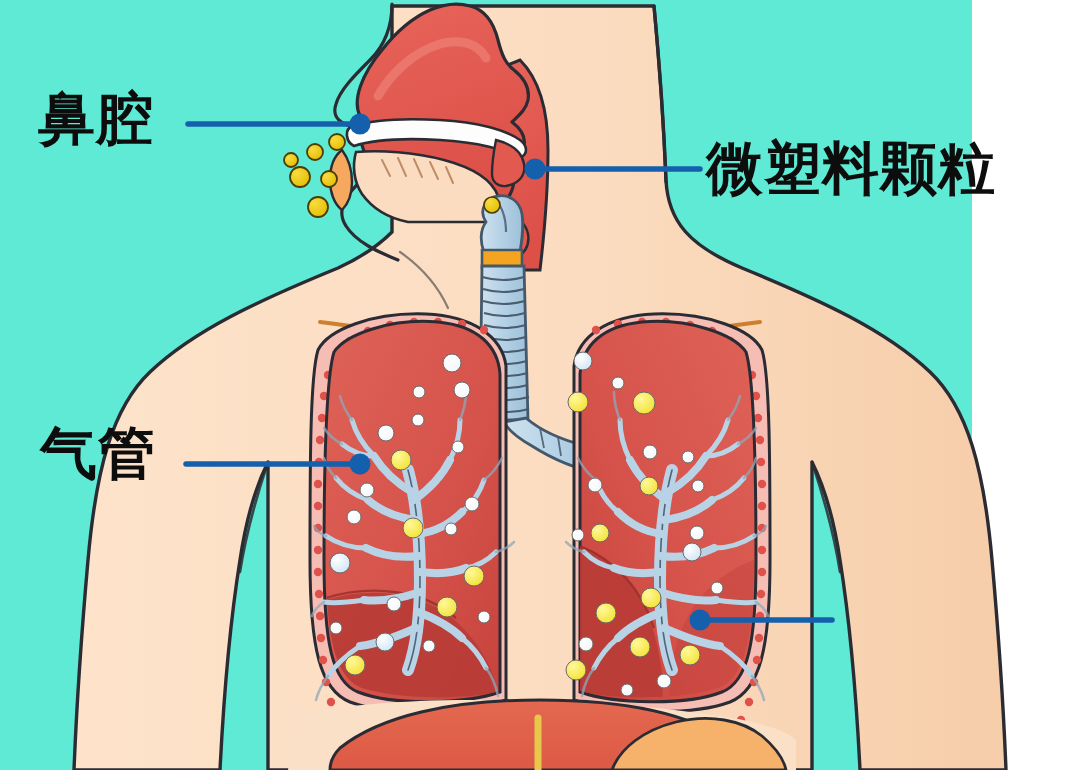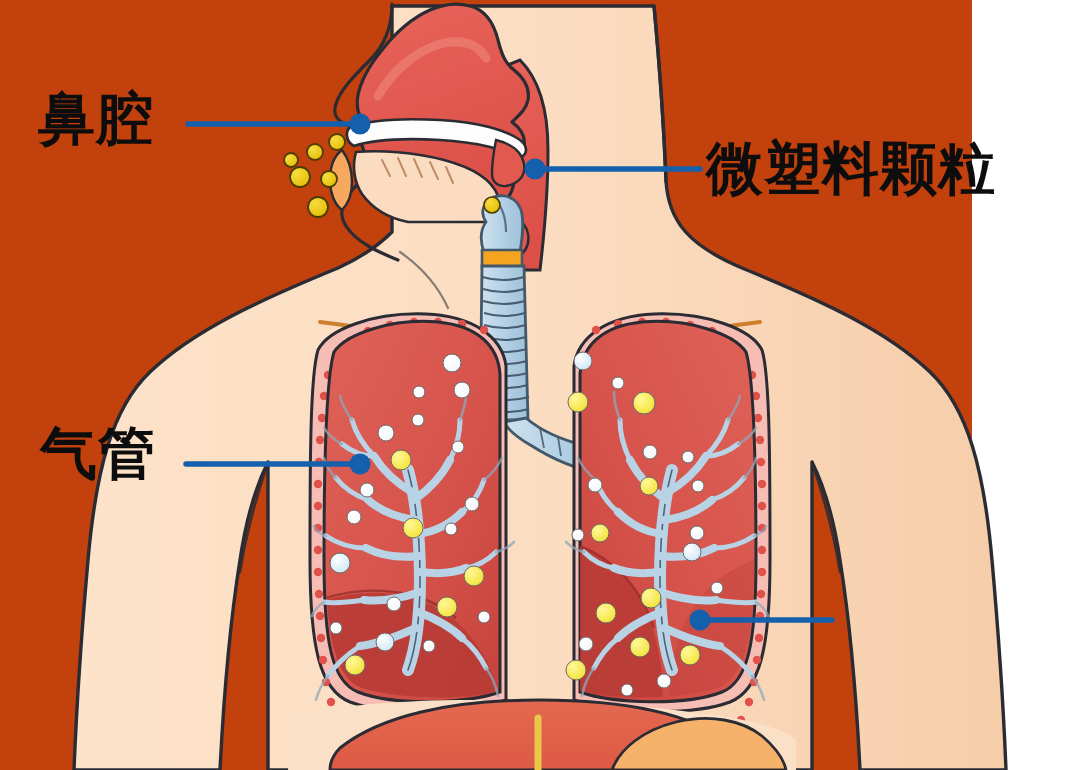--- a/index.html
+++ b/index.html
@@ -1,20 +1,20 @@
 <!DOCTYPE html>
 <html><head>
 <meta charset="utf-8">
 <style>
   html,body{margin:0;padding:0;background:#ffffff;}
   body{
     width:1080px;height:770px;overflow:hidden;
     font-family:"Liberation Sans","DejaVu Sans",sans-serif;
   }
-  #stage{position:relative;width:972px;height:770px;background:#c2410c;}
+  #stage{position:relative;width:972px;height:770px;background:#5eead4;}
   #art{position:absolute;inset:0;width:1080px;height:770px;}
   .label{
     position:absolute;
     font-family:"Liberation Sans","DejaVu Sans",sans-serif;
     font-weight:700;
     color:#0d0d0d;
     font-size:57px;
     line-height:1;
     letter-spacing:1px;
     white-space:nowrap;

